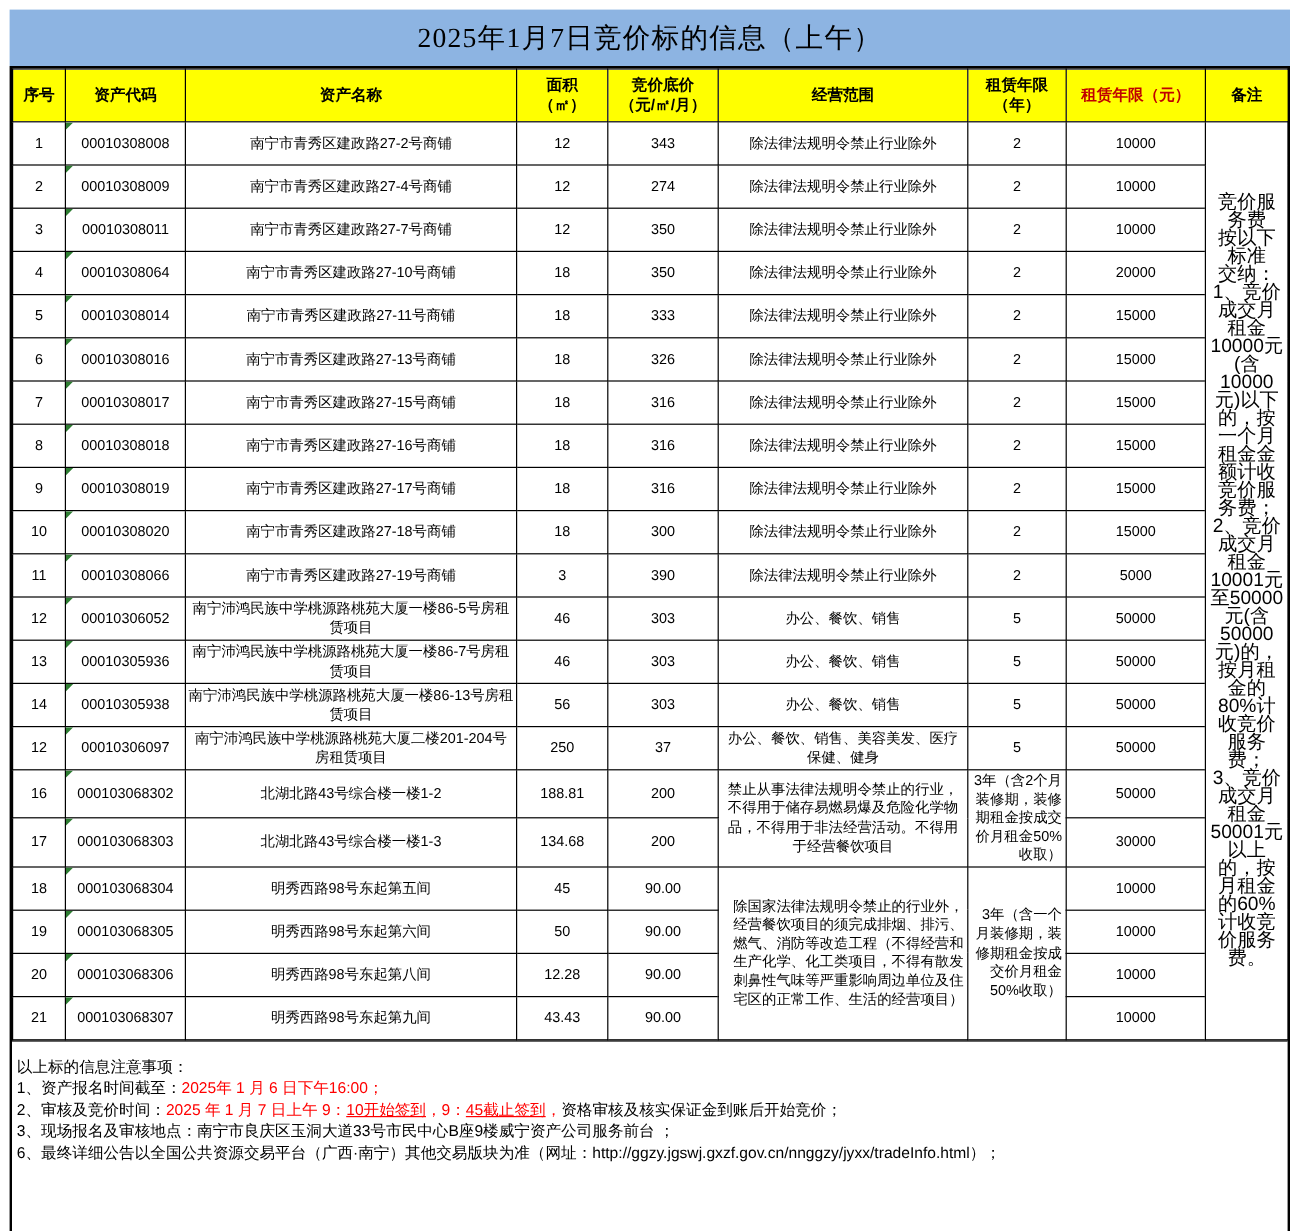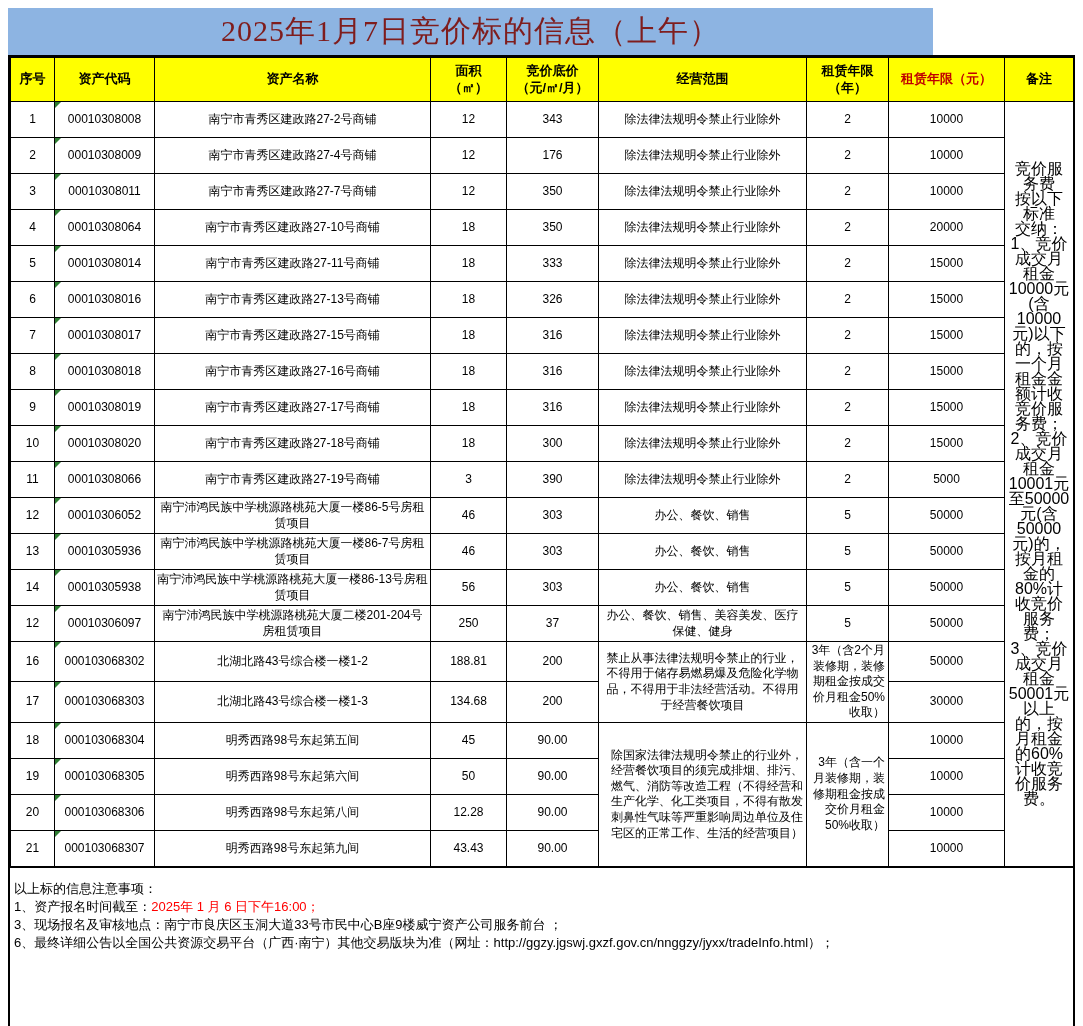--- a/index.html
+++ b/index.html
@@ -4,25 +4,25 @@
 <style>
   html,body{margin:0;padding:0;background:#ffffff;}
   body{
     width:1083px;height:1026px;
     font-family:"Liberation Sans","DejaVu Sans",sans-serif;
     color:#000;
     -webkit-font-smoothing:none;
   }
   .page{padding:8px 0 0 8px;}
   .title-bar{
-    width:925px;height:47px;
+    width:1067px;height:47px;
     background:var(--title-bg,#8DB4E2);
     display:flex;align-items:center;justify-content:center;
     font-family:"Liberation Serif","DejaVu Serif",serif;
-    font-size:30px;letter-spacing:1px;color:#7f1d1d;
+    font-size:23px;letter-spacing:1px;color:#000000;
   }
   .sheet{
     width:1067px;box-sizing:border-box;
     border:2px solid #000;
   }
   table{
     border-collapse:collapse;table-layout:fixed;
     width:100%;
   }
   th,td{
@@ -109,21 +109,21 @@
 交纳：
 1、竞价成交月租金10000元(含10000元)以下的，按一个月租金金额计收竞价服务费；
 2、竞价成交月租金10001元至50000元(含50000元)的，按月租金的80%计收竞价服务费；
 3、竞价成交月租金50001元以上的，按月租金的60%计收竞价服务费。</td>
           </tr>
           <tr>
             <td class="c-seq">2</td>
             <td class="c-code">00010308009</td>
             <td class="c-name">南宁市青秀区建政路27-4号商铺</td>
             <td class="c-area">12</td>
-            <td class="c-price">176</td>
+            <td class="c-price">274</td>
             <td class="c-scope">除法律法规明令禁止行业除外</td>
             <td class="c-lease">2</td>
             <td class="c-deposit">10000</td>
           </tr>
           <tr>
             <td class="c-seq">3</td>
             <td class="c-code">00010308011</td>
             <td class="c-name">南宁市青秀区建政路27-7号商铺</td>
             <td class="c-area">12</td>
             <td class="c-price">350</td>
@@ -301,17 +301,18 @@
             <td class="c-name">明秀西路98号东起第九间</td>
             <td class="c-area">43.43</td>
             <td class="c-price">90.00</td>
             <td class="c-deposit">10000</td>
           </tr>
         </tbody>
     </table>
     <div class="notes" id="notes">
         <div class="note-line"><span>以上标的信息注意事项：</span></div>
         <div class="note-line"><span>1、资产报名时间截至：</span><span class="red">2025年 1 月 6 日下午16:00；</span></div>
+        <div class="note-line"><span>2、审核及竞价时间：</span><span class="red">2025 年 1 月 7 日上午 9：</span><span class="red u">10开始签到</span><span class="red">，9：</span><span class="red u">45截止签到</span><span class="red">，</span><span>资格审核及核实保证金到账后开始竞价；</span></div>
         <div class="note-line"><span>3、现场报名及审核地点：南宁市良庆区玉洞大道33号市民中心B座9楼威宁资产公司服务前台 ；</span></div>
         <div class="note-line"><span>6、最终详细公告以全国公共资源交易平台（广西·南宁）其他交易版块为准（网址：http://ggzy.jgswj.gxzf.gov.cn/nnggzy/jyxx/tradeInfo.html）；</span></div>
       </div>
   </div>
 </div>
 
 </body></html>

